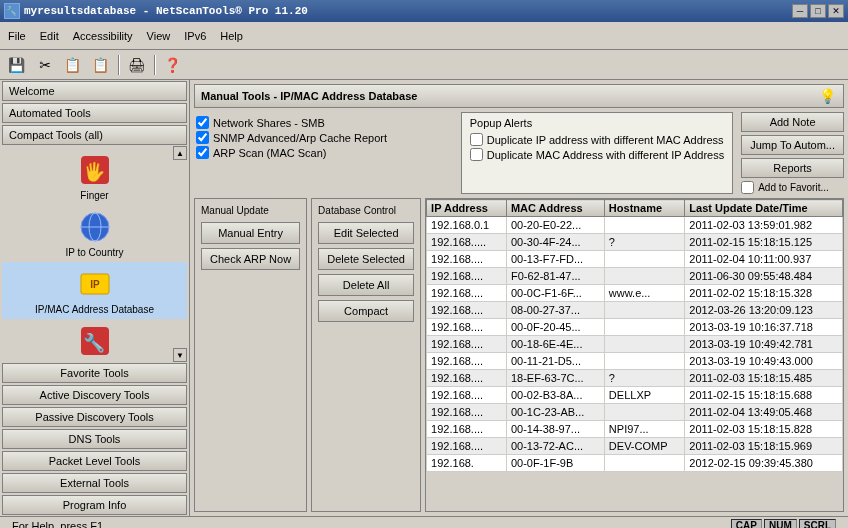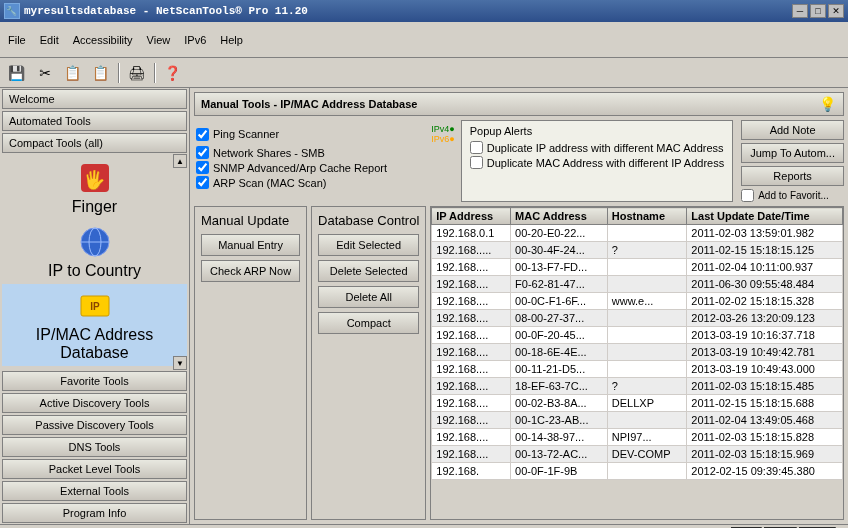--- a/index.html
+++ b/index.html
@@ -7,38 +7,38 @@
     
     
     .title-bar { background: linear-gradient(to bottom, #4a6fa5, #2d4e8a); color: white; height: 22px; display: flex; align-items: center; justify-content: space-between; padding: 0 4px; }
     .title-bar-left { display: flex; align-items: center; gap: 4px; }
     .title-bar-icon { width: 16px; height: 16px; background: #5a8fd0; border: 1px solid #7aaae0; display: flex; align-items: center; justify-content: center; font-size: 9px; }
     .title-bar-text { font-size: 11px; font-weight: bold; font-family: Liberation Mono, monospace; }
     .title-bar-buttons { display: flex; gap: 2px; }
     .title-btn { width: 16px; height: 14px; background: #c0c0c0; border: 1px solid #808080; font-size: 9px; display: flex; align-items: center; justify-content: center; cursor: pointer; color: #000; }
     
     
-    .menu-bar { background: #d4d0c8; border-bottom: 1px solid #808080; height: 36px; display: flex; align-items: center; padding: 0 2px; gap: 2px; }
+    .menu-bar { background: #d4d0c8; border-bottom: 1px solid #808080; height: 28px; display: flex; align-items: center; padding: 0 2px; gap: 2px; }
     .menu-item { padding: 2px 6px; font-size: 11px; cursor: pointer; }
     
     
     .toolbar { background: #d4d0c8; border-bottom: 1px solid #808080; height: 30px; display: flex; align-items: center; padding: 2px 4px; gap: 2px; }
     .toolbar-btn { width: 26px; height: 24px; background: #d4d0c8; border: 1px solid transparent; display: flex; align-items: center; justify-content: center; cursor: pointer; font-size: 14px; }
     .toolbar-separator { width: 2px; height: 20px; border-left: 1px solid #808080; border-right: 1px solid #ffffff; margin: 0 2px; }
     
     
     .main-layout { display: flex; height: calc(528px - 22px - 22px - 30px - 18px); }
     
     
     .sidebar { width: 190px; background: #d4d0c8; border-right: 1px solid #808080; display: flex; flex-direction: column; overflow: hidden; }
     .sidebar-btn { background: linear-gradient(to bottom, #e8e8e0, #c8c4bc); border: 1px solid #808080; margin: 1px 2px; padding: 3px 6px; cursor: pointer; font-size: 11px; }
     .sidebar-icons { display: flex; flex-direction: column; align-items: center; overflow-y: auto; flex: 1; padding: 2px; }
     .sidebar-icon-item { display: flex; flex-direction: column; align-items: center; padding: 4px; cursor: pointer; width: 100%; }
     .icon-img { width: 36px; height: 36px; display: flex; align-items: center; justify-content: center; font-size: 20px; }
-    .icon-label { font-size: 16px; text-align: center; margin-top: 2px; }
+    .icon-label { font-size: 10px; text-align: center; margin-top: 2px; }
     .sidebar-bottom-btns { display: flex; flex-direction: column; }
     .sidebar-bottom-btn { background: linear-gradient(to bottom, #e8e8e0, #c8c4bc); border: 1px solid #808080; margin: 1px 2px; padding: 3px 6px; text-align: center; cursor: pointer; font-size: 11px; }
     
     
     .content { flex: 1; background: #d4d0c8; padding: 4px; overflow: hidden; display: flex; flex-direction: column; }
     
     
     .content-header { background: linear-gradient(to bottom, #e8e8e0, #c8c4bc); border: 1px solid #808080; padding: 3px 6px; display: flex; align-items: center; justify-content: space-between; margin-bottom: 4px; }
     .header-title { font-size: 11px; font-weight: bold; }
     .header-bulb { color: #ffd700; font-size: 14px; }
@@ -52,21 +52,21 @@
     
     .right-buttons { display: flex; flex-direction: column; gap: 3px; margin-left: 4px; }
     .right-btn { background: linear-gradient(to bottom, #e8e8e0, #c8c4bc); border: 1px solid #808080; padding: 3px 8px; cursor: pointer; font-size: 11px; white-space: nowrap; min-width: 90px; text-align: center; }
     .add-favorite { display: flex; align-items: center; gap: 4px; font-size: 10px; }
     
     
     .middle-section { display: flex; flex: 1; gap: 4px; overflow: hidden; }
     
     
     .manual-update { border: 1px solid #808080; padding: 6px; background: #d4d0c8; min-width: 110px; display: flex; flex-direction: column; }
-    .panel-title { font-size: 13px; margin-bottom: 6px; }
+    .panel-title { font-size: 10px; margin-bottom: 6px; }
     .panel-btn { background: linear-gradient(to bottom, #e8e8e0, #c8c4bc); border: 1px solid #808080; padding: 4px 8px; cursor: pointer; font-size: 11px; margin-bottom: 4px; text-align: center; }
     
     
     .db-control { border: 1px solid #808080; padding: 6px; background: #d4d0c8; min-width: 110px; display: flex; flex-direction: column; }
     
     
     .table-area { flex: 1; display: flex; flex-direction: column; border: 1px solid #808080; overflow: hidden; }
     .table-wrapper { overflow: auto; flex: 1; }
     table { width: 100%; border-collapse: collapse; font-size: 11px; }
     th { background: linear-gradient(to bottom, #e8e8e0, #c8c4bc); border: 1px solid #808080; padding: 2px 4px; text-align: left; font-weight: bold; white-space: nowrap; position: sticky; top: 0; }
@@ -190,28 +190,20 @@
   <div class="content">
 
     <div class="content-header">
       <span class="header-title">Manual Tools - IP/MAC Address Database</span>
       <span class="header-bulb">💡</span>
     </div>
 
     <div style="display:flex; gap:4px; margin-bottom:4px;">
 
       <div style="flex:1; padding:2px;">
-        <div class="checkbox-row">
-          <input type="checkbox" checked="" style="">
-          <span>Ping Scanner</span>
-          <div style="margin-left:auto; display:flex; flex-direction:column; font-size:9px;">
-            <span style="color:green;">IPv4●</span>
-            <span style="color:orange;">IPv6●</span>
-          </div>
-        </div>
         <div class="checkbox-row">
           <input type="checkbox" checked="" style="">
           <span>Network Shares - SMB</span>
         </div>
         <div class="checkbox-row">
           <input type="checkbox" checked="" style="">
           <span>SNMP Advanced/Arp Cache Report</span>
         </div>
         <div class="checkbox-row">
           <input type="checkbox" checked="" style="">

